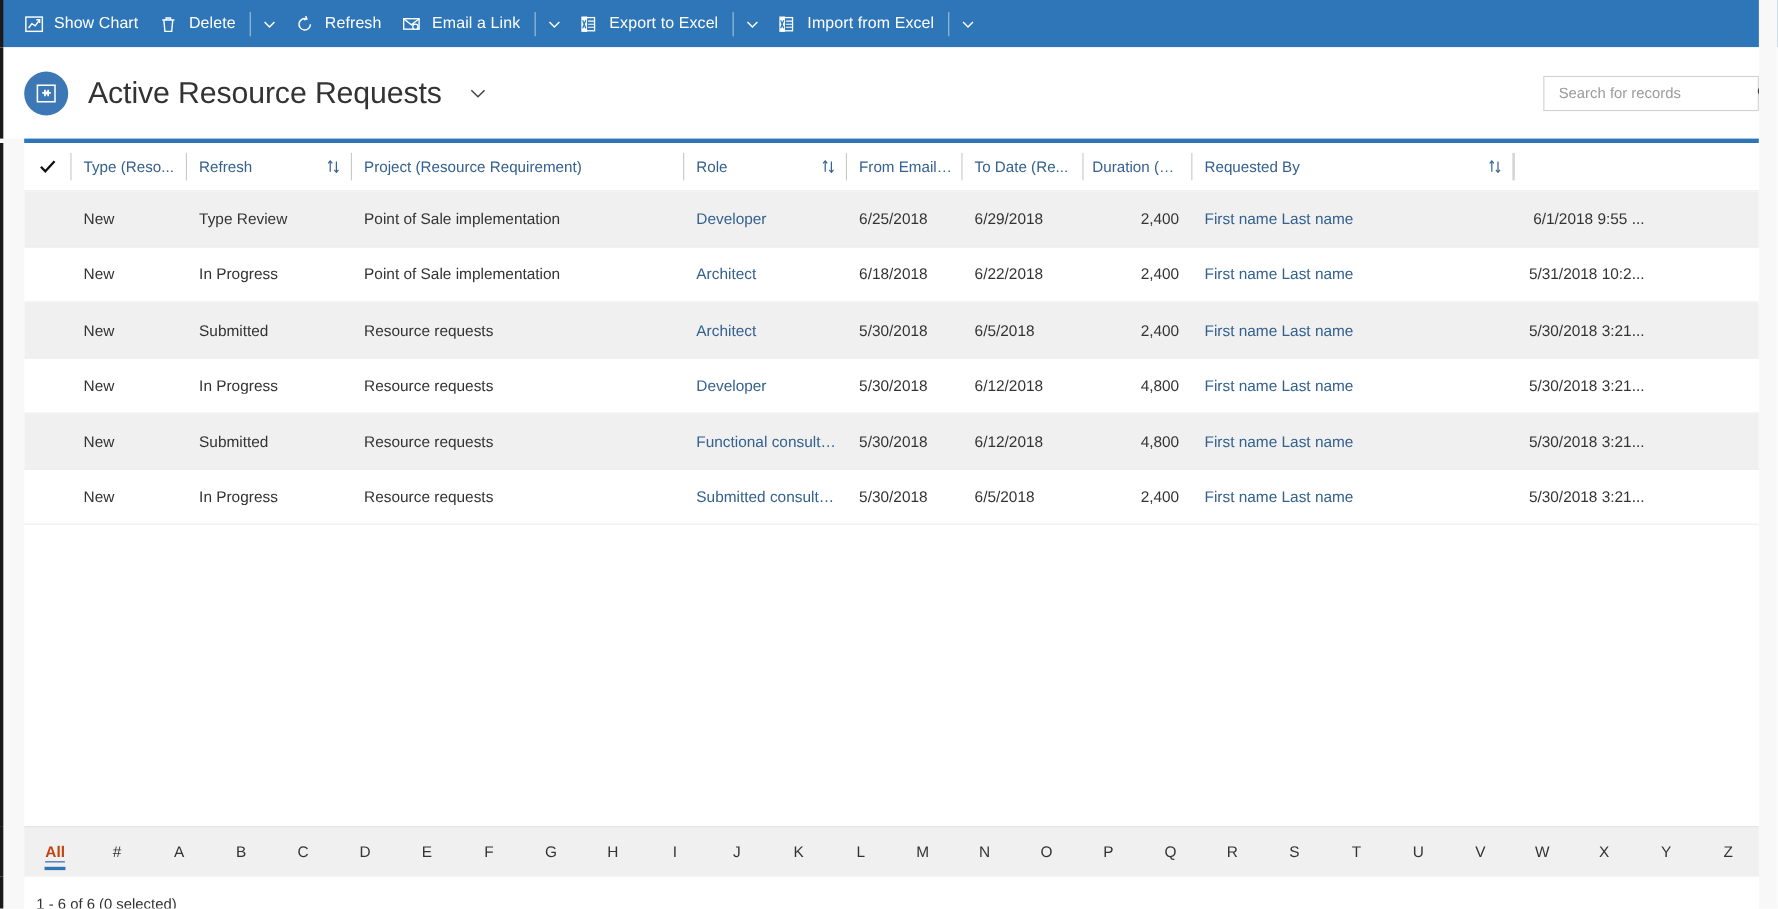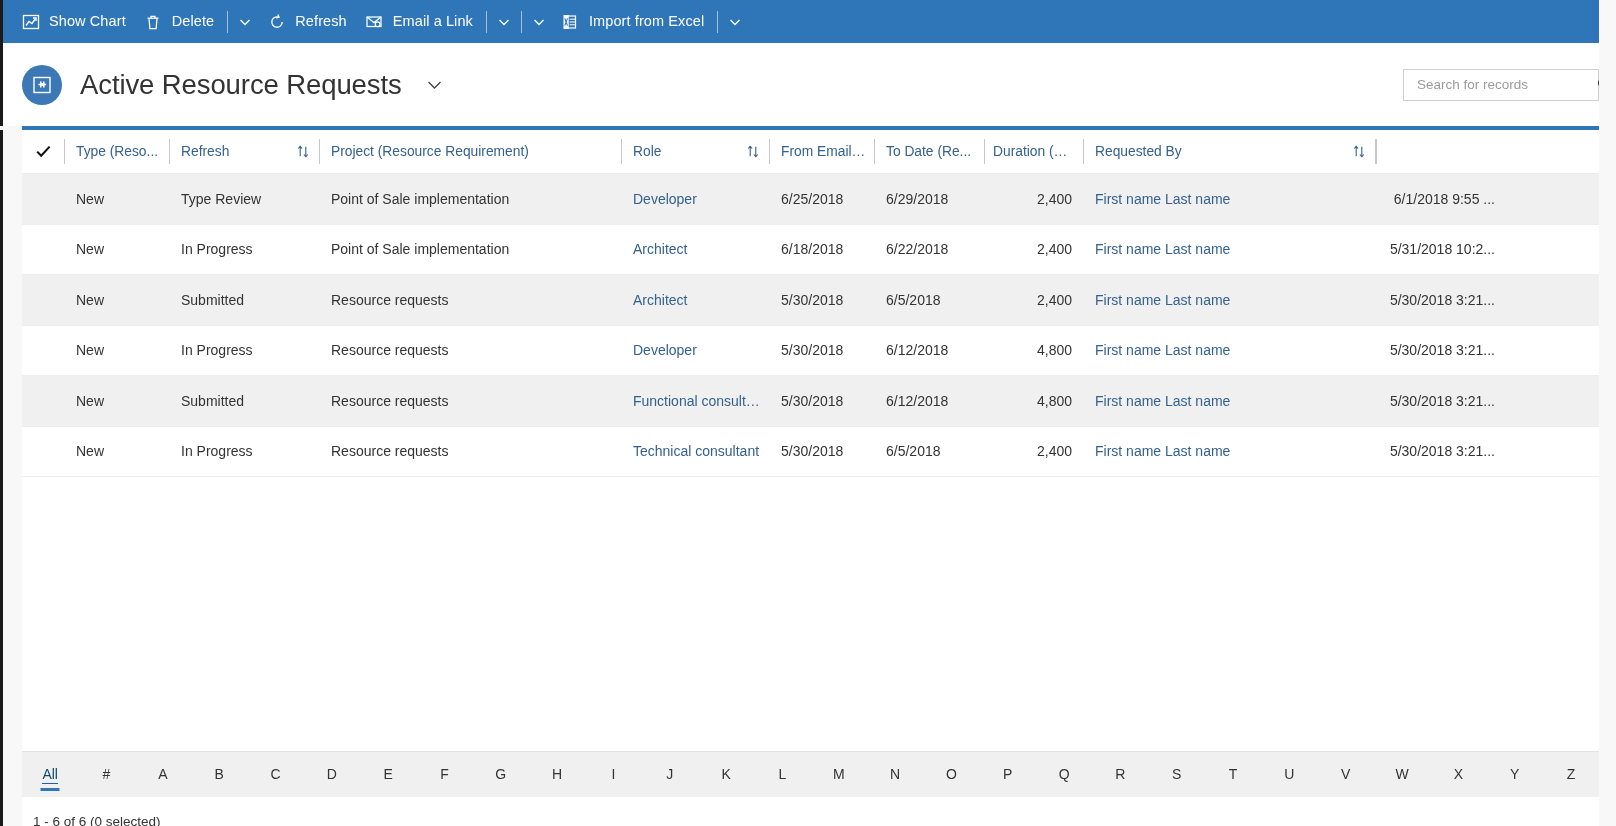--- a/index.html
+++ b/index.html
@@ -199,21 +199,21 @@
   .alpha-item {
     flex: 1;
     text-align: center;
     font-size: 14px;
     color: #333333;
     cursor: pointer;
     position: relative;
     line-height: 1;
     padding-bottom: 2px;
   }
-  .alpha-item.active { color: #0c4a6e; }
+  .alpha-item.active { color: #c2410c; font-weight: bold; }
   .alpha-item.active::after {
     content: "";
     position: absolute;
     left: 50%; transform: translateX(-50%);
     bottom: -8px;
     width: 19px; height: 3px;
     background: #2f76b8;
   }
   .alpha-item.active .alabel { border-bottom: 1px solid #1f5ea8; padding-bottom: 1px; }
 
@@ -301,20 +301,33 @@
       </span>
       <span class="cmd-label">Email a Link</span>
     </div>
     <div class="cmd-sep"></div>
     <div class="cmd-caret">
       <svg width="14" height="14" viewBox="0 0 14 14">
           <polyline points="2.5,5 7,9.5 11.5,5" fill="none" stroke="#ffffff" stroke-width="1.3"></polyline>
         </svg>
     </div>
 
+    <div class="cmd-btn">
+      <span class="cmd-icon">
+        <svg width="18" height="18" viewBox="0 0 18 18">
+          <rect x="6.5" y="3" width="8" height="12" fill="none" stroke="#ffffff" stroke-width="1.2"></rect>
+          <rect x="2.5" y="2" width="5.2" height="14" fill="#ffffff"></rect>
+          <path d="M3.7 5.4 L6.5 12.6 M6.5 5.4 L3.7 12.6" stroke="#2f76b8" stroke-width="1.15"></path>
+          <line x1="8.6" y1="6.2" x2="14.3" y2="6.2" stroke="#ffffff" stroke-width="1"></line>
+          <line x1="8.6" y1="9" x2="14.3" y2="9" stroke="#ffffff" stroke-width="1"></line>
+          <line x1="8.6" y1="11.8" x2="14.3" y2="11.8" stroke="#ffffff" stroke-width="1"></line>
+        </svg>
+      </span>
+      <span class="cmd-label">Export to Excel</span>
+    </div>
     <div class="cmd-sep"></div>
     <div class="cmd-caret">
       <svg width="14" height="14" viewBox="0 0 14 14">
           <polyline points="2.5,5 7,9.5 11.5,5" fill="none" stroke="#ffffff" stroke-width="1.3"></polyline>
         </svg>
     </div>
 
     <div class="cmd-btn">
       <span class="cmd-icon">
         <svg width="18" height="18" viewBox="0 0 18 18">
@@ -634,21 +647,21 @@
           <div class="spacer-cell" style="width: 1px;"></div>
           <div class="cell" style="width: 149px; flex: 0 0 auto;">
             <span style="padding-left: 11px; padding-right: 8px;">In Progress</span>
           </div>
           <div class="spacer-cell" style="width: 1px;"></div>
           <div class="cell" style="width: 301px; flex: 0 0 auto;">
             <span style="padding-left: 11px; padding-right: 8px;">Resource requests</span>
           </div>
           <div class="spacer-cell" style="width: 1px;"></div>
           <div class="cell link" style="width: 147px; flex: 0 0 auto;">
-            <span style="padding-left: 11px; padding-right: 8px;">Technical consultant</span>
+            <span style="padding-left: 11px; padding-right: 8px;">Submitted consultant</span>
           </div>
           <div class="spacer-cell" style="width: 1px;"></div>
           <div class="cell" style="width: 104px; flex: 0 0 auto;">
             <span style="padding-left: 11px; padding-right: 8px;">5/30/2018</span>
           </div>
           <div class="spacer-cell" style="width: 1px;"></div>
           <div class="cell" style="width: 109px; flex: 0 0 auto;">
             <span style="padding-left: 11px; padding-right: 8px;">6/5/2018</span>
           </div>
           <div class="spacer-cell" style="width: 1px;"></div>

